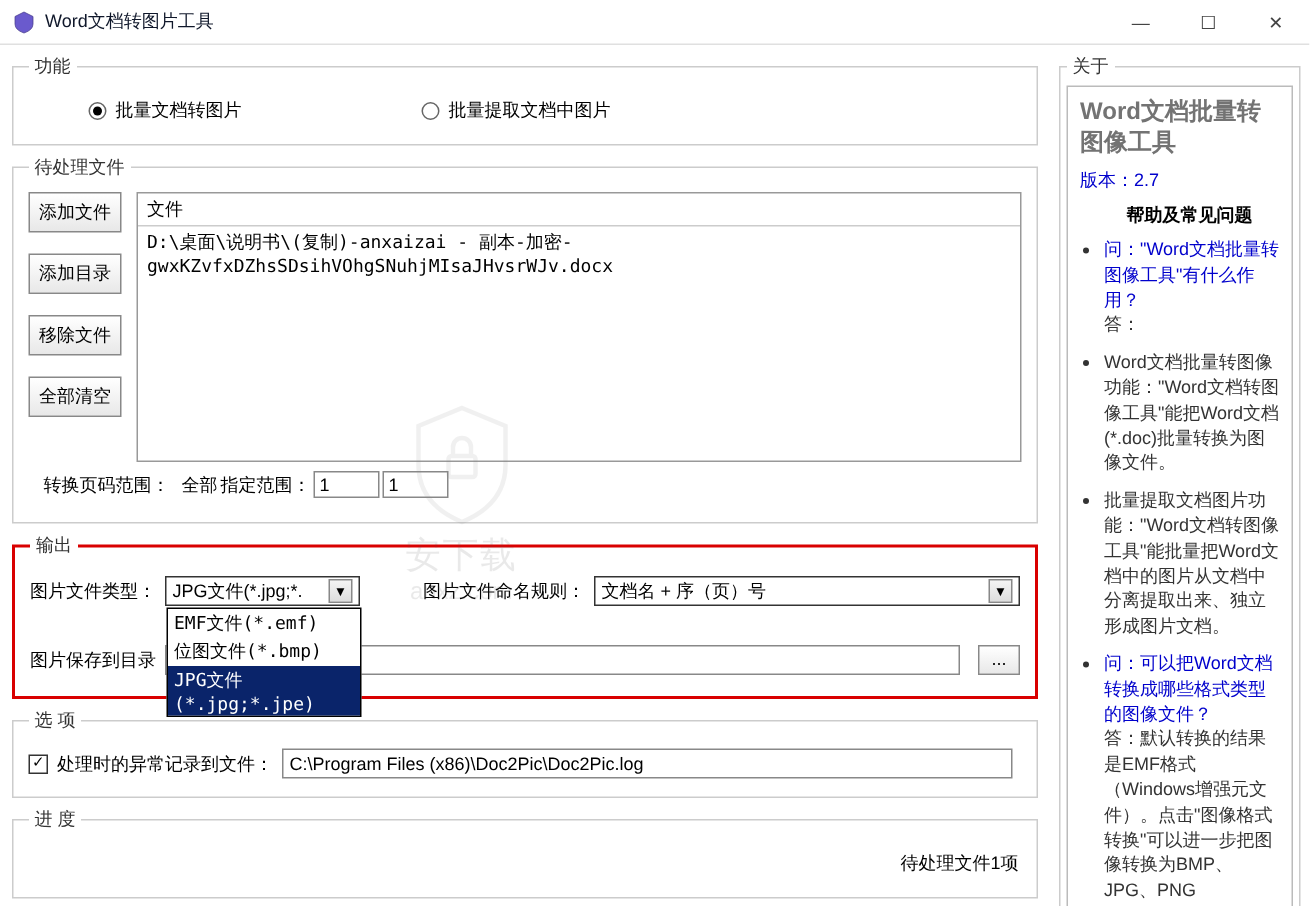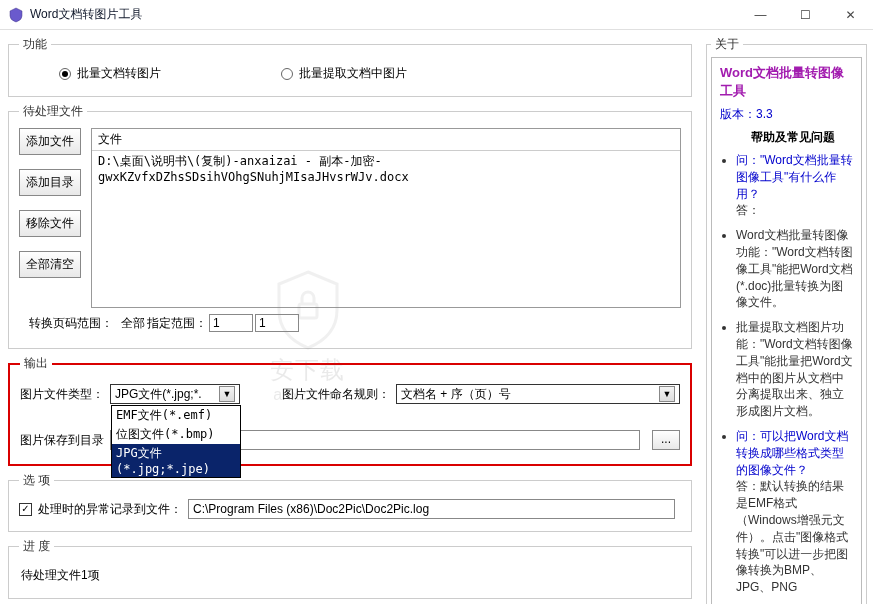--- a/index.html
+++ b/index.html
@@ -43,30 +43,30 @@
 .dropdown { position: absolute; top: 20px; left: 0; width: 130px; border: 1px solid #000; background: #fff; z-index: 10; }
 .ddopt { padding: 1px 4px; font-family: SimSun, monospace; font-size: 12px; }
 .ddopt.hl { background: #0a246a; color: #fff; }
 
 .pathbox { flex: 1; border: 1px solid #888; background: #fff; height: 20px; padding: 0 4px; margin-right: 6px; }
 .browsebtn { border: 1px solid #888; background: linear-gradient(#fff,#e8e8e8); width: 28px; height: 20px; text-align: center; line-height: 16px; }
 
 .optrow { display: flex; align-items: center; gap: 6px; padding: 2px 0; }
 .chk { width: 13px; height: 13px; border: 1px solid #333; background: #fff; display: inline-flex; align-items: center; justify-content: center; font-size: 10px; line-height: 10px; }
 
-.progress { padding: 4px 2px; }
+.progress { padding: 4px 2px; text-align: right; }
 
 .btnbar { display: flex; justify-content: center; gap: 120px; padding: 10px 0; border-top: 1px solid #ccc; margin-top: 6px; }
 .btnbar .group2 { display: flex; gap: 10px; }
 .mainbtn { border: 1px solid #888; background: linear-gradient(#fff,#e8e8e8); padding: 4px 32px; }
 .smallbtn { border: 1px solid #888; background: linear-gradient(#fff,#e8e8e8); padding: 4px 20px; }
 
 
 .helpbox { border: 1px solid #bbb; background: #fff; padding: 6px 8px; flex: 1; overflow: hidden; position: relative; }
-.helpbox h4 { color: #a21caf; font-size: 13px; margin-bottom: 6px; font-weight: bold; }
+.helpbox h4 { color: #737373; font-size: 16px; margin-bottom: 6px; font-weight: bold; }
 .helpbox .ver { color: #0000cc; margin-bottom: 6px; }
 .helpbox .sec { font-weight: bold; margin-bottom: 6px; margin-left: 31px; }
 .helpbox ul { list-style: disc; padding-left: 16px; }
 .helpbox li { margin-bottom: 8px; color: #333; line-height: 1.4; }
 .helpbox .q { color: #0000cc; }
 .helpbox .a { color: #333; }
 
 
 .watermark { position: absolute; left: 270px; top: 240px; opacity: 0.12; text-align: center; pointer-events: none; }
 .watermark .shield { width: 70px; height: 80px; margin: 0 auto 4px; }
@@ -198,21 +198,21 @@
     </div>
 
   </div>
 
   <div class="rightpane">
     <fieldset style="flex:1;display:flex;flex-direction:column;padding:4px;">
       <legend>关于</legend>
       <div class="helpbox">
         <h4>Word文档批量转图像工具</h4>
         <div class="ver">
-          <span>版本：</span><span>3.3</span>
+          <span>版本：</span><span>2.7</span>
         </div>
         <div class="sec">帮助及常见问题</div>
         <ul>
           <li>
             <span class="q">问："Word文档批量转图像工具"有什么作用？</span><br>
             <span class="a">答：</span>
           </li>
           <li>
             <span class="a">Word文档批量转图像功能："Word文档转图像工具"能把Word文档(*.doc)批量转换为图像文件。</span>
           </li>

